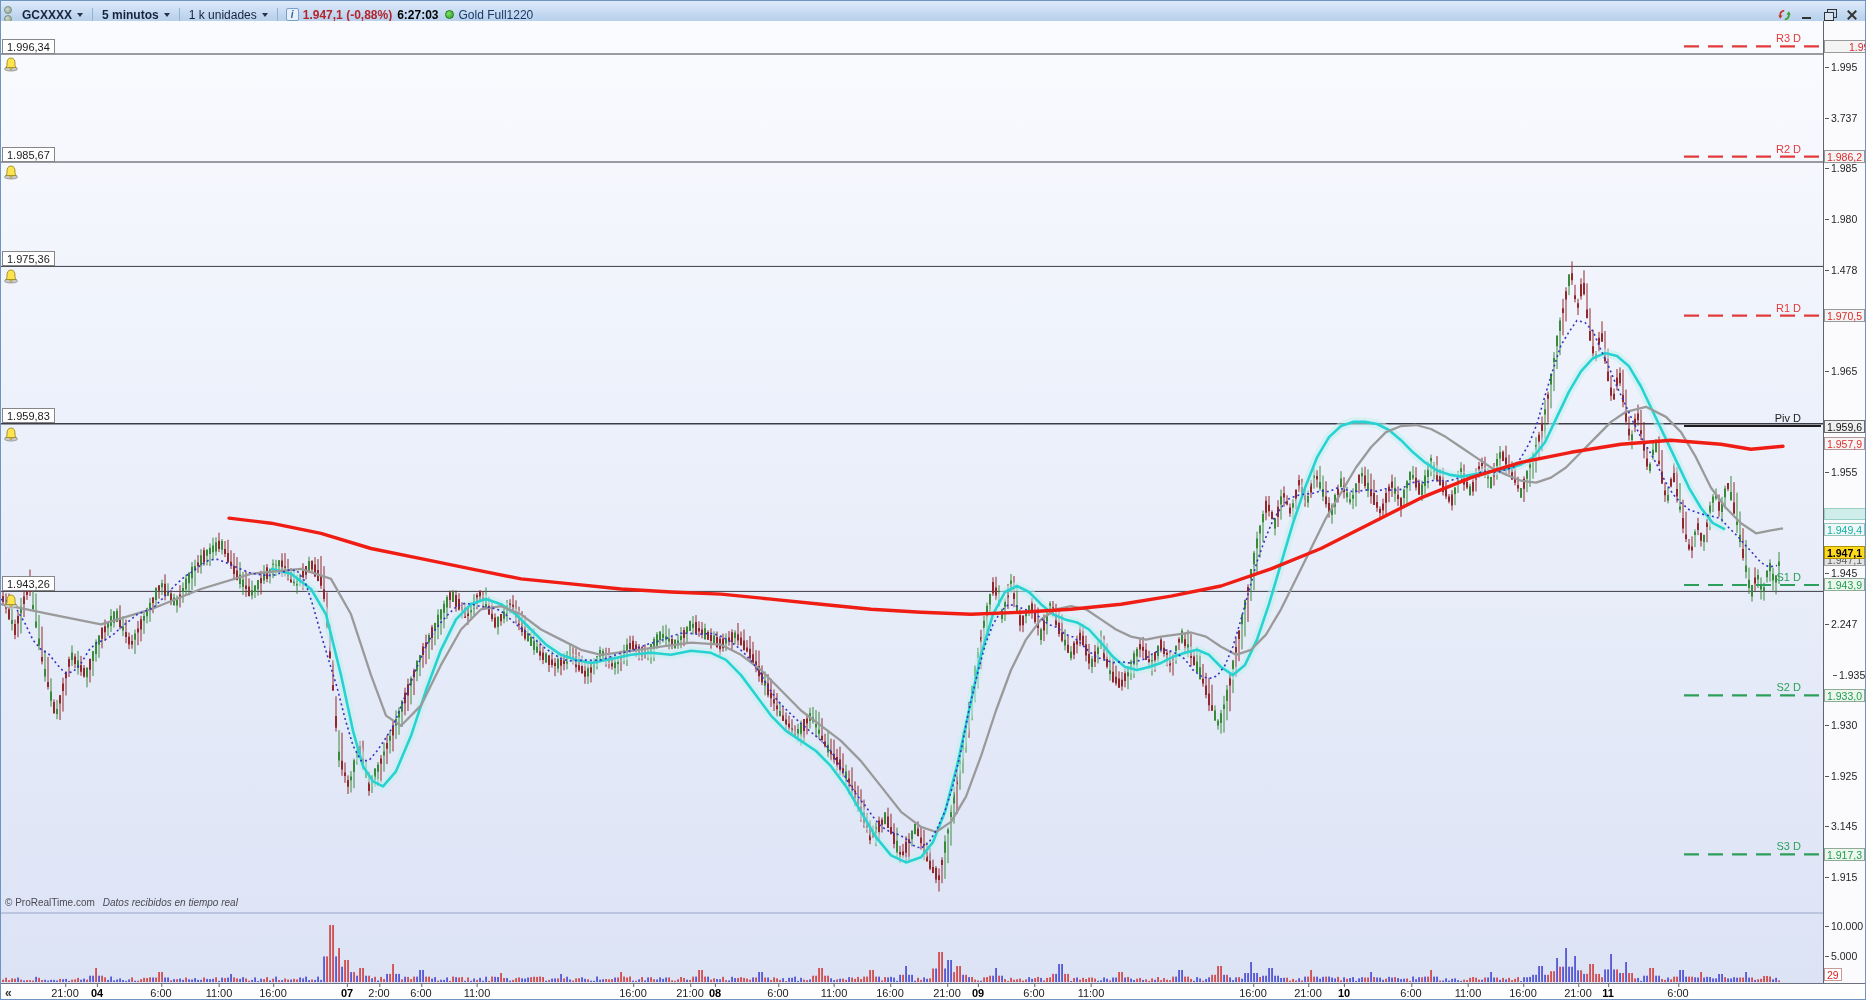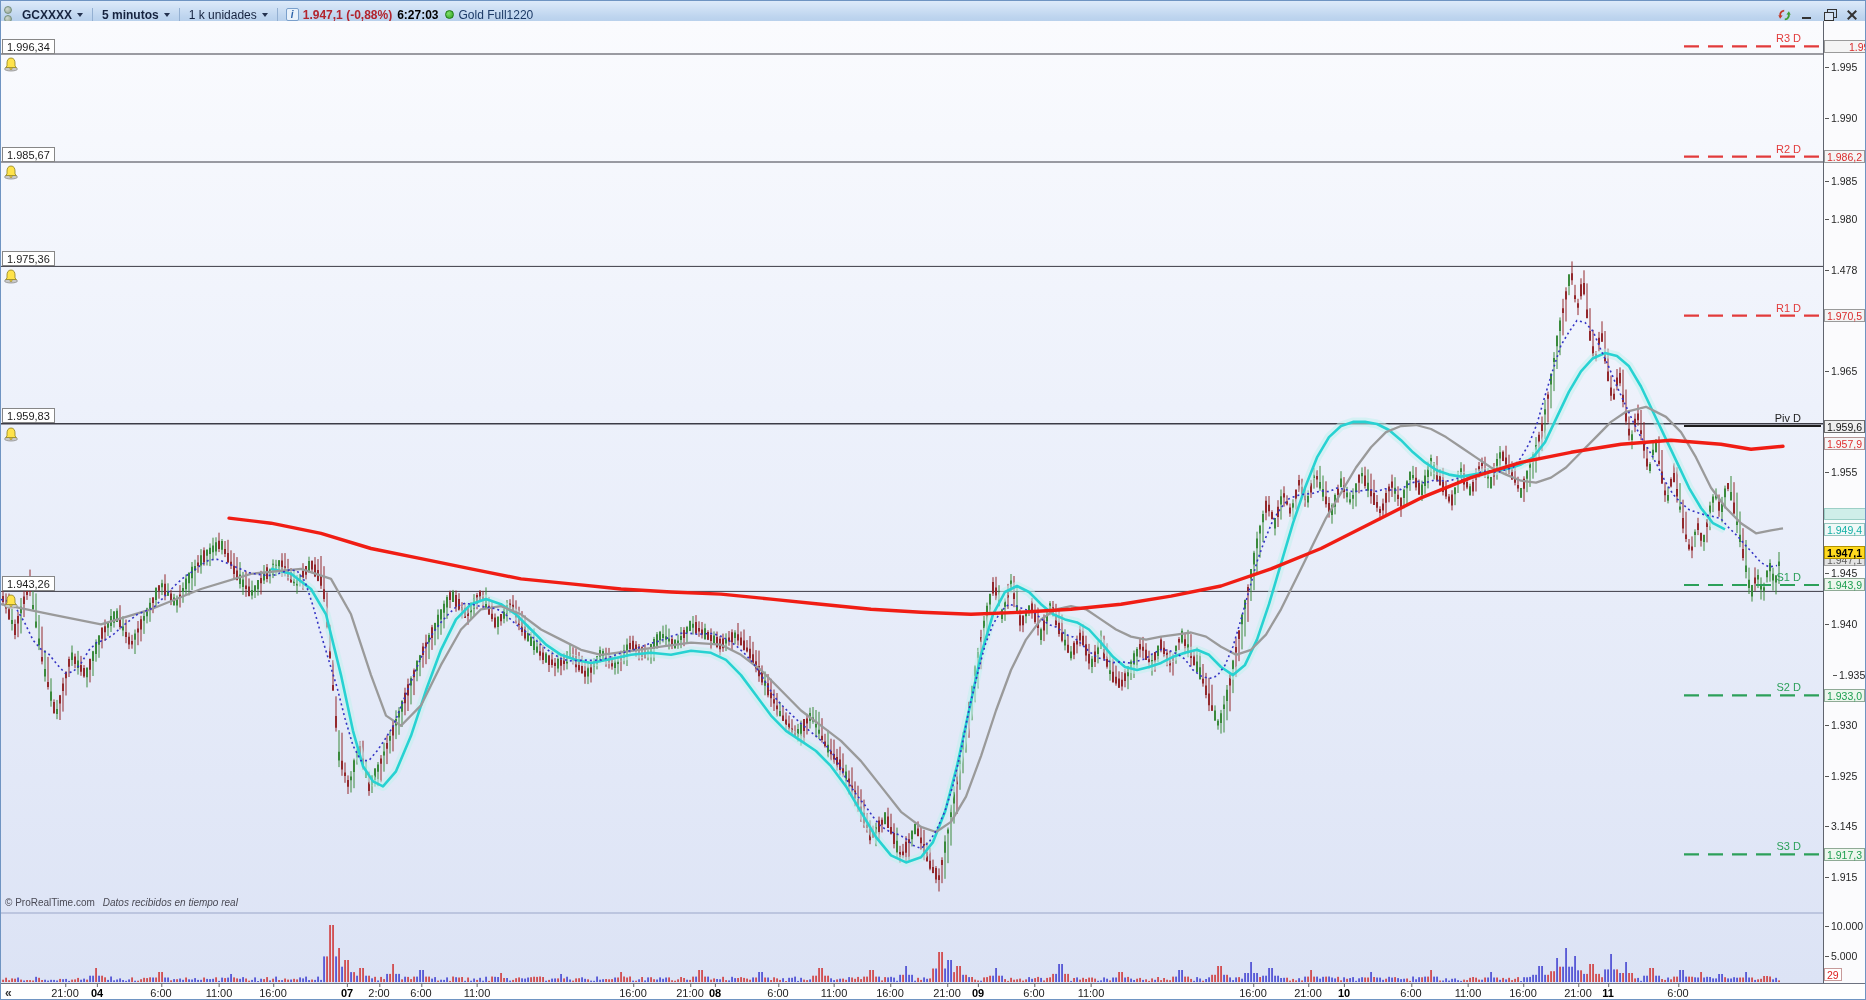--- a/index.html
+++ b/index.html
@@ -1969,28 +1969,28 @@
             <circle cx="8" cy="12.6" r="1.1" fill="#e8c93a" stroke="#9a8c2e" stroke-width="0.6"></circle>
           </svg></div>
       </div>
     <div class="copyright">
       <span>© ProRealTime.com</span><span class="it">Datos recibidos en tiempo real</span>
     </div>
   </div>
 
   <div class="price-axis" id="price-axis">
       <div class="ax-tick" style="top: 40.075px;">1.995</div>
-      <div class="ax-tick" style="top: 90.7px;">1.990</div>
-      <div class="ax-tick" style="top: 154px;">1.985</div>
+      <div class="ax-tick" style="top: 90.7px;">3.737</div>
+      <div class="ax-tick" style="top: 141px;">1.985</div>
       <div class="ax-tick" style="top: 191.95px;">1.980</div>
       <div class="ax-tick" style="top: 242.575px;">1.478</div>
       <div class="ax-tick" style="top: 343.825px;">1.965</div>
       <div class="ax-tick" style="top: 445.075px;">1.955</div>
       <div class="ax-tick" style="top: 546.325px;">1.945</div>
-      <div class="ax-tick" style="top: 596.95px;">1.940</div>
+      <div class="ax-tick" style="top: 596.95px;">2.247</div>
       <div class="ax-tick" style="top: 647.575px; margin-left: 8px;">1.935</div>
       <div class="ax-tick" style="top: 698.2px;">1.930</div>
       <div class="ax-tick" style="top: 748.825px;">1.925</div>
       <div class="ax-tick" style="top: 799.45px;">3.145</div>
       <div class="ax-tick" style="top: 850.075px;">1.915</div>
       <div class="axis-label lbl-red" style="top: 18.8125px; padding-left: 24px;">1.997,1</div>
       <div class="axis-label lbl-red" style="top: 129.175px;">1.986,2</div>
       <div class="axis-label lbl-red" style="top: 288.137px;">1.970,5</div>
       <div class="axis-label lbl-dark" style="top: 398.5px;">1.959,6</div>
       <div class="axis-label lbl-green" style="top: 557.462px;">1.943,9</div>

